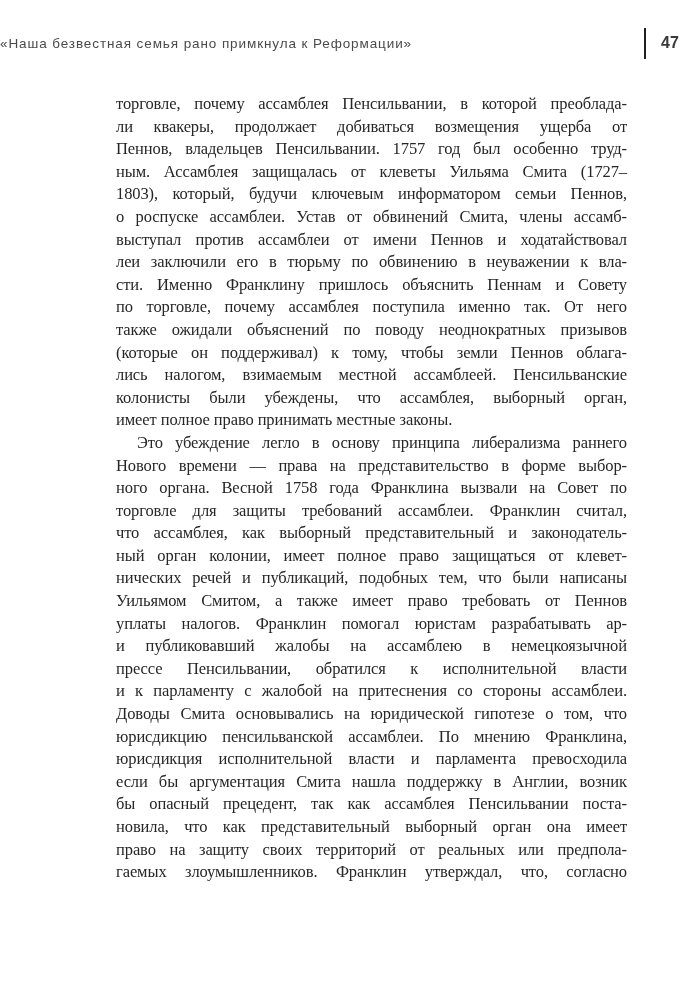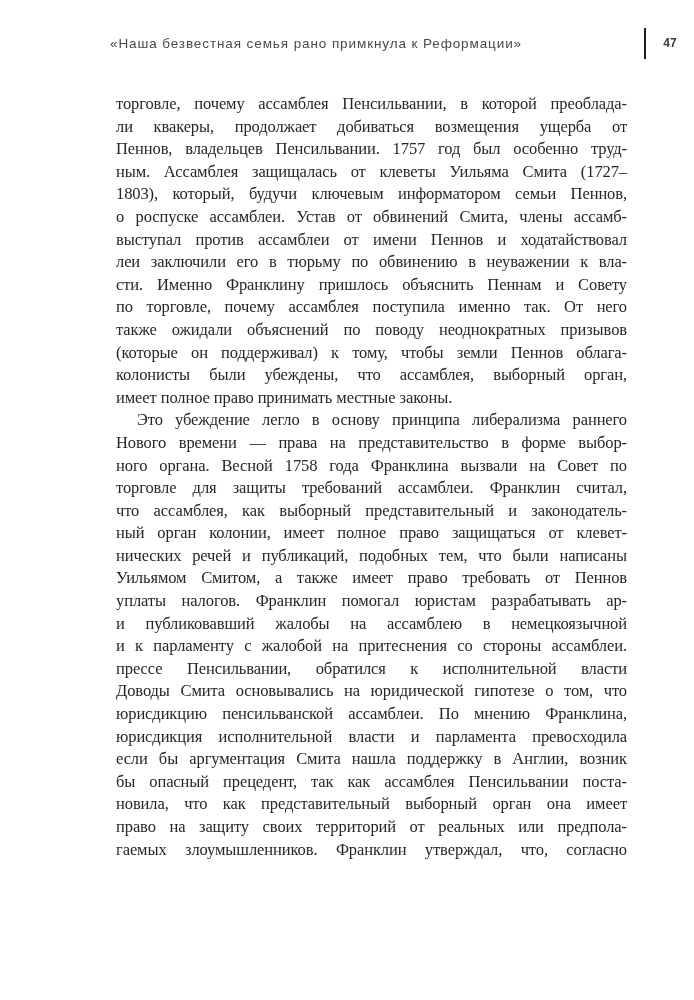--- a/index.html
+++ b/index.html
@@ -24,38 +24,38 @@
   
   .running-header {
     position: absolute;
     top: 27px; left: 0; right: 0;
     height: 32px;
     display: flex;
     align-items: center;
   }
   .running-title {
     flex: 1;
-    text-align: center;
+    text-align: left;
     padding-right: 12px;
     font-family: "Liberation Sans", sans-serif;
     font-size: 13.5px;
     letter-spacing: 0.9px;
     color: var(--header-text);
     white-space: nowrap;
   }
   .header-rule {
     width: 2px;
     height: 31px;
     background: var(--rule);
   }
   .page-number {
     width: 48px;
     text-align: center;
     font-family: "Liberation Sans", sans-serif;
-    font-size: 12px;
+    font-size: 16px;
     font-weight: 600;
     color: var(--page-number);
   }
   
   .text-block {
     position: absolute;
     left: 116px;
     top: 93px;
     width: 511px;
     font-size: 16.5px;
@@ -89,36 +89,37 @@
         <div class="line">Пеннов, владельцев Пенсильвании. 1757 год был особенно труд-</div>
         <div class="line">ным. Ассамблея защищалась от клеветы Уильяма Смита (1727–</div>
         <div class="line">1803), который, будучи ключевым информатором семьи Пеннов,</div>
         <div class="line">о роспуске ассамблеи. Устав от обвинений Смита, члены ассамб-</div>
         <div class="line">выступал против ассамблеи от имени Пеннов и ходатайствовал</div>
         <div class="line">леи заключили его в тюрьму по обвинению в неуважении к вла-</div>
         <div class="line">сти. Именно Франклину пришлось объяснить Пеннам и Совету</div>
         <div class="line">по торговле, почему ассамблея поступила именно так. От него</div>
         <div class="line">также ожидали объяснений по поводу неоднократных призывов</div>
         <div class="line">(которые он поддерживал) к тому, чтобы земли Пеннов облага-</div>
+        <div class="line">лись налогом, взимаемым местной ассамблеей. Пенсильванские</div>
         <div class="line">колонисты были убеждены, что ассамблея, выборный орган,</div>
         <div class="line flush">имеет полное право принимать местные законы.</div>
       </div>
       <div class="paragraph">
         <div class="line indent">Это убеждение легло в основу принципа либерализма раннего</div>
         <div class="line">Нового времени — права на представительство в форме выбор-</div>
         <div class="line">ного органа. Весной 1758 года Франклина вызвали на Совет по</div>
         <div class="line">торговле для защиты требований ассамблеи. Франклин считал,</div>
         <div class="line">что ассамблея, как выборный представительный и законодатель-</div>
         <div class="line">ный орган колонии, имеет полное право защищаться от клевет-</div>
         <div class="line">нических речей и публикаций, подобных тем, что были написаны</div>
         <div class="line">Уильямом Смитом, а также имеет право требовать от Пеннов</div>
         <div class="line">уплаты налогов. Франклин помогал юристам разрабатывать ар-</div>
         <div class="line">и публиковавший жалобы на ассамблею в немецкоязычной</div>
+        <div class="line">прессе Пенсильвании, обратился к исполнительной власти</div>
         <div class="line">и к парламенту с жалобой на притеснения со стороны ассамблеи.</div>
-        <div class="line">прессе Пенсильвании, обратился к исполнительной власти</div>
         <div class="line">Доводы Смита основывались на юридической гипотезе о том, что</div>
         <div class="line">юрисдикцию пенсильванской ассамблеи. По мнению Франклина,</div>
         <div class="line">юрисдикция исполнительной власти и парламента превосходила</div>
         <div class="line">если бы аргументация Смита нашла поддержку в Англии, возник</div>
         <div class="line">бы опасный прецедент, так как ассамблея Пенсильвании поста-</div>
         <div class="line">новила, что как представительный выборный орган она имеет</div>
         <div class="line">право на защиту своих территорий от реальных или предпола-</div>
         <div class="line">гаемых злоумышленников. Франклин утверждал, что, согласно</div>
       </div>
     </main>

